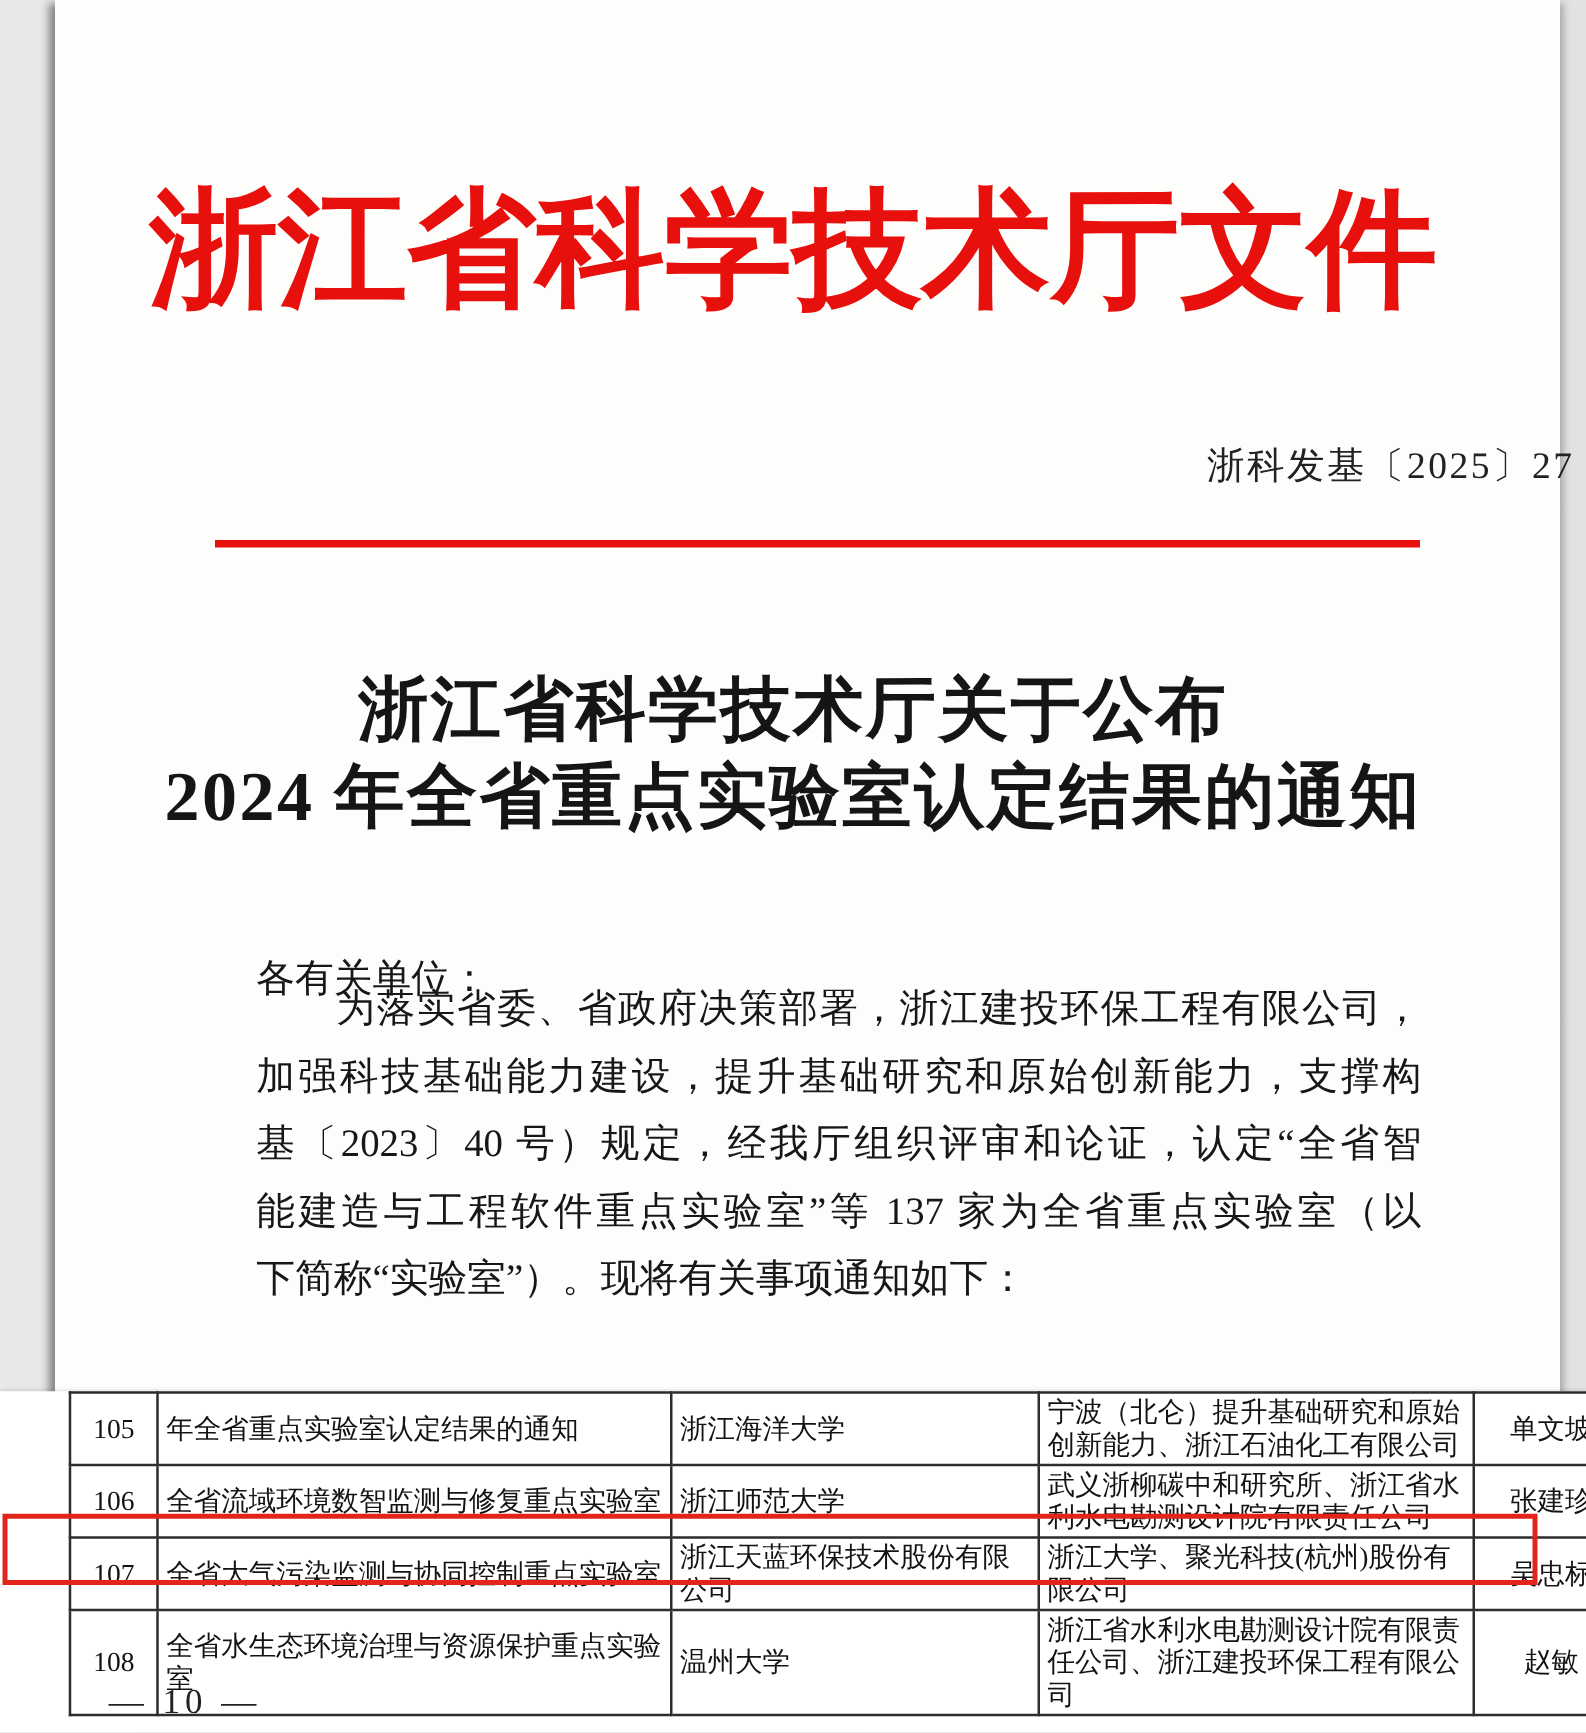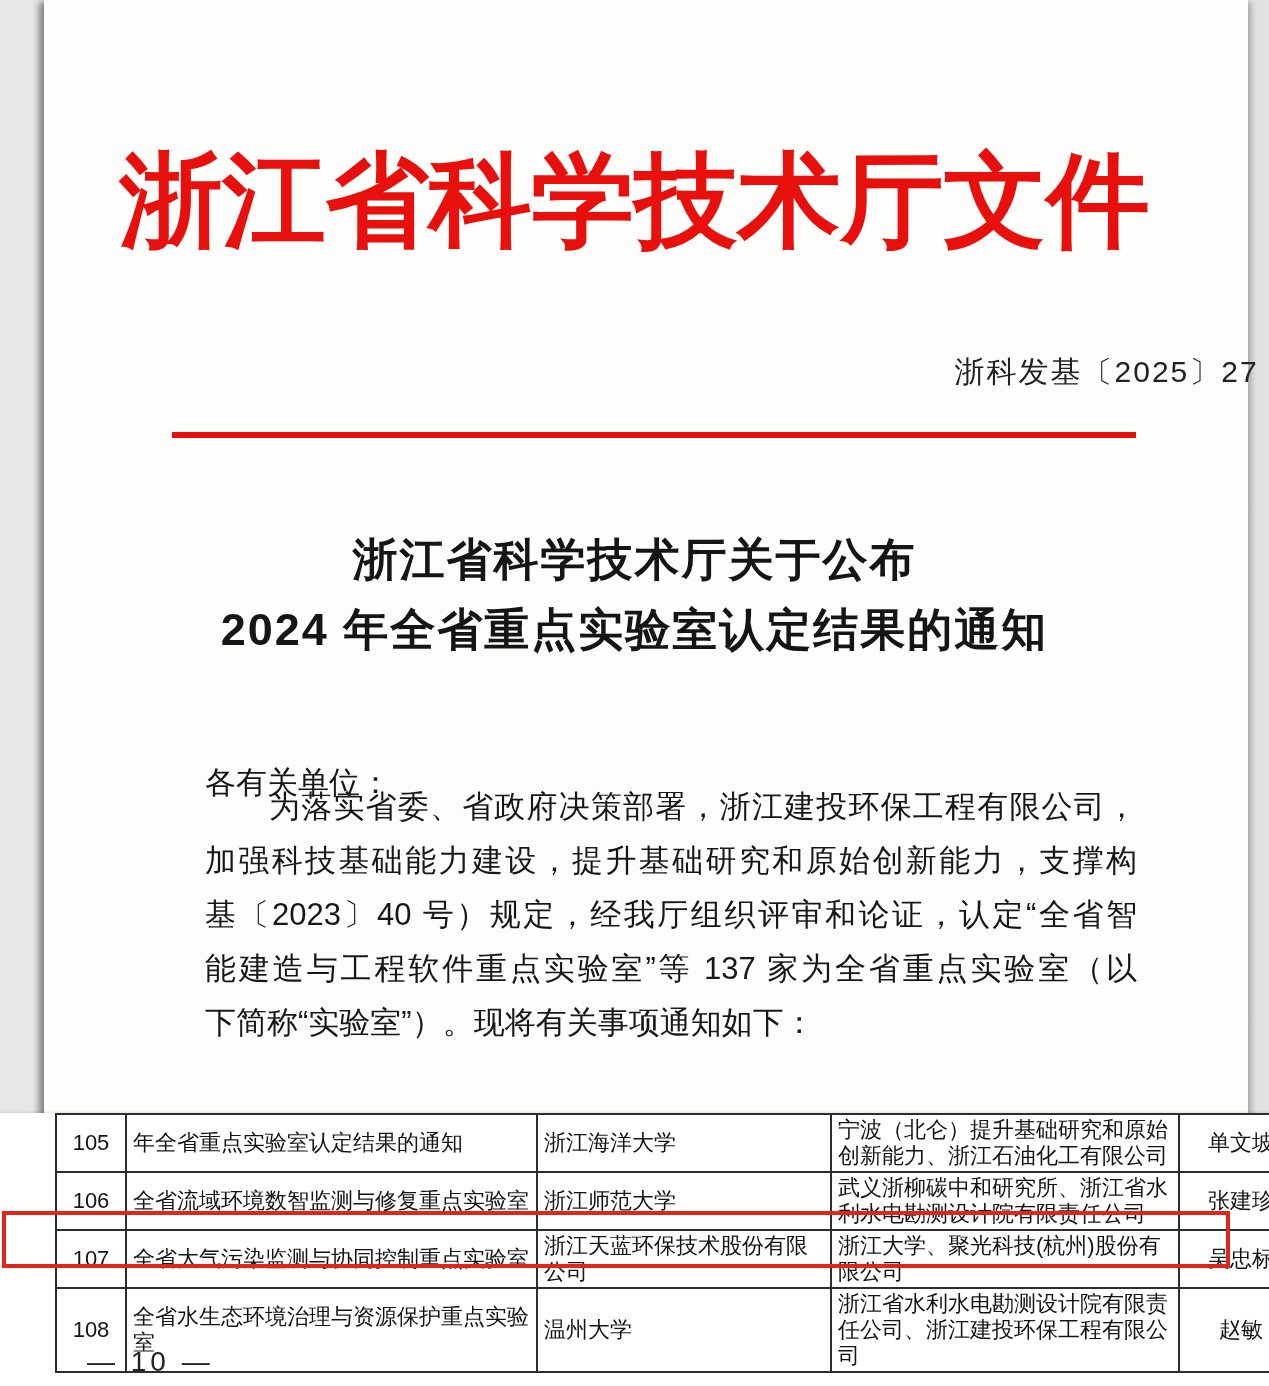--- a/index.html
+++ b/index.html
@@ -3,21 +3,21 @@
 <meta charset="utf-8">
 <style>
   html,body { margin:0; padding:0; }
   body { background:#cfcfcf; }
   .canvas {
     position:relative;
     width:1269px; height:1386px;
     margin:0 auto;
     background:linear-gradient(90deg,#e8e8e8 0%,#e2e2e2 100%);
     overflow:hidden;
-    font-family:Liberation Sans, sans-serif;
+    font-family:Liberation Serif, serif;
     color:#1a1a1a;
   }
   
   .sheet {
     position:absolute; left:44px; top:0; width:1204px; height:1125px;
     background:#fdfdfc;
     box-shadow:-7px 0 7px -2px rgba(0,0,0,0.45), 5px 0 6px -2px rgba(0,0,0,0.28);
   }
   
   .table-band {
@@ -34,21 +34,21 @@
   }
   .doc-number {
     position:absolute; left:0; top:352px; width:1269px;
     text-align:right; font-size:30px; letter-spacing:2px; color:#222;margin-left:32px;
   }
   .red-rule {
     position:absolute; left:172px; top:432px; width:964px; height:6px;
     background:#e8100d;
   }
   .notice-title { position:absolute; left:0; width:1269px; text-align:center;
-    font-weight:bold; font-size:45px; color:#151515; letter-spacing:2px; }
+    font-weight:bold; font-size:56px; color:#151515; letter-spacing:2px; }
   .notice-title.l1 { top:530px; }
   .notice-title.l2 { top:600px; }
   .salutation {
     position:absolute; left:205px; top:722px; font-size:31px; color:#171717;margin-top:40px;
   }
   .body-text {
     position:absolute; left:205px; top:780px; width:932px; font-size:31px; color:#171717;
   }
   .body-line {
     height:54px; line-height:54px;

